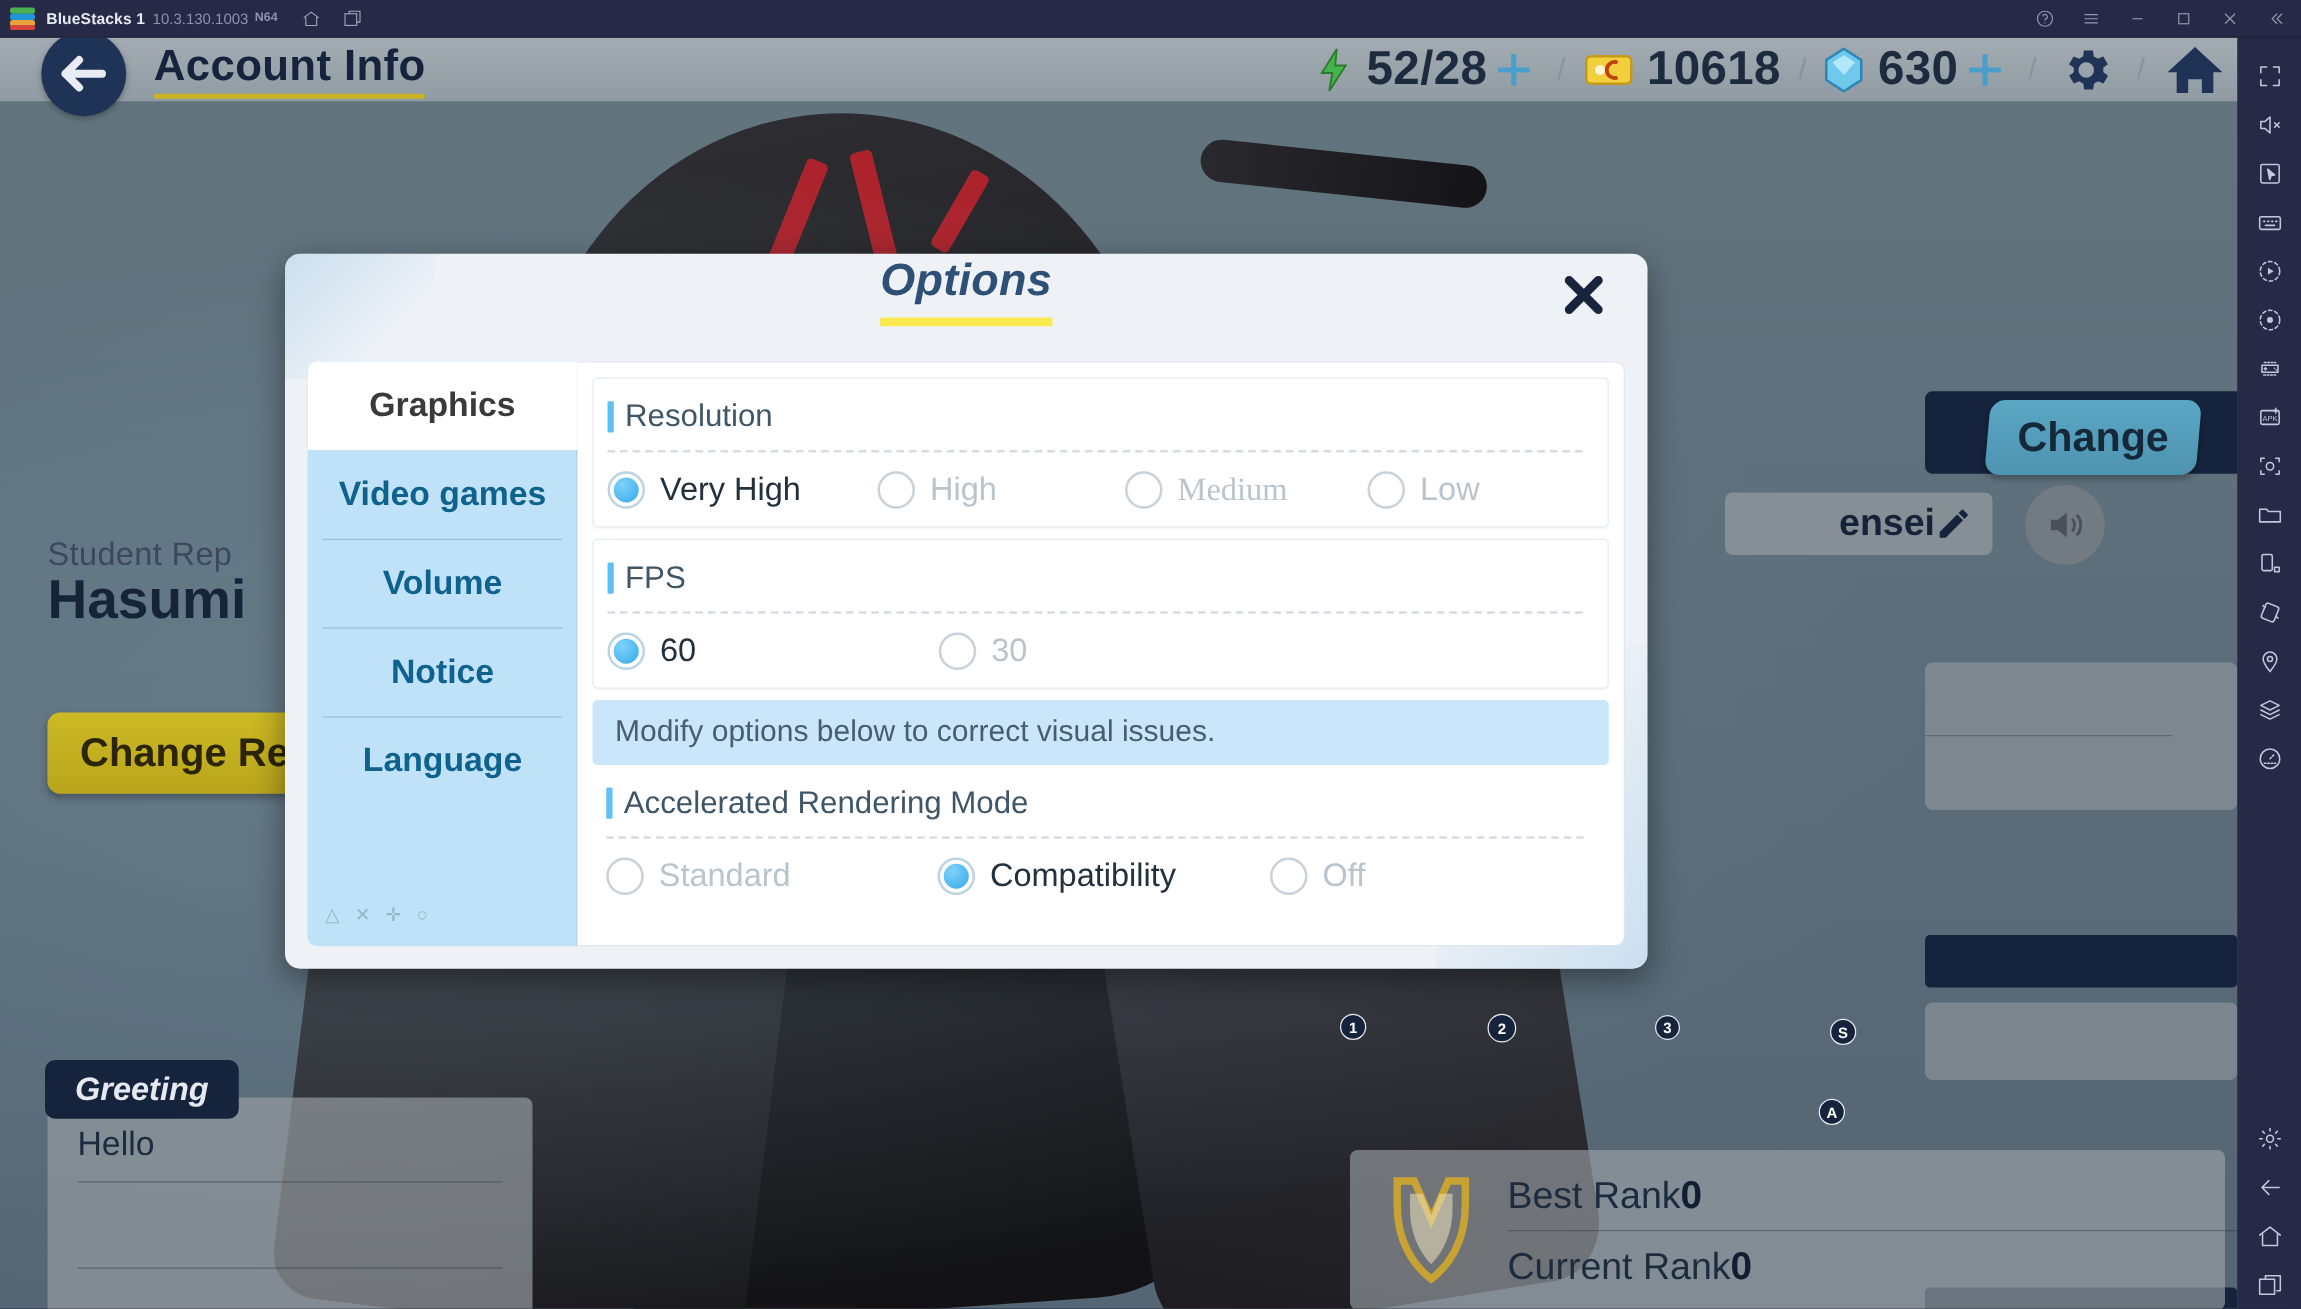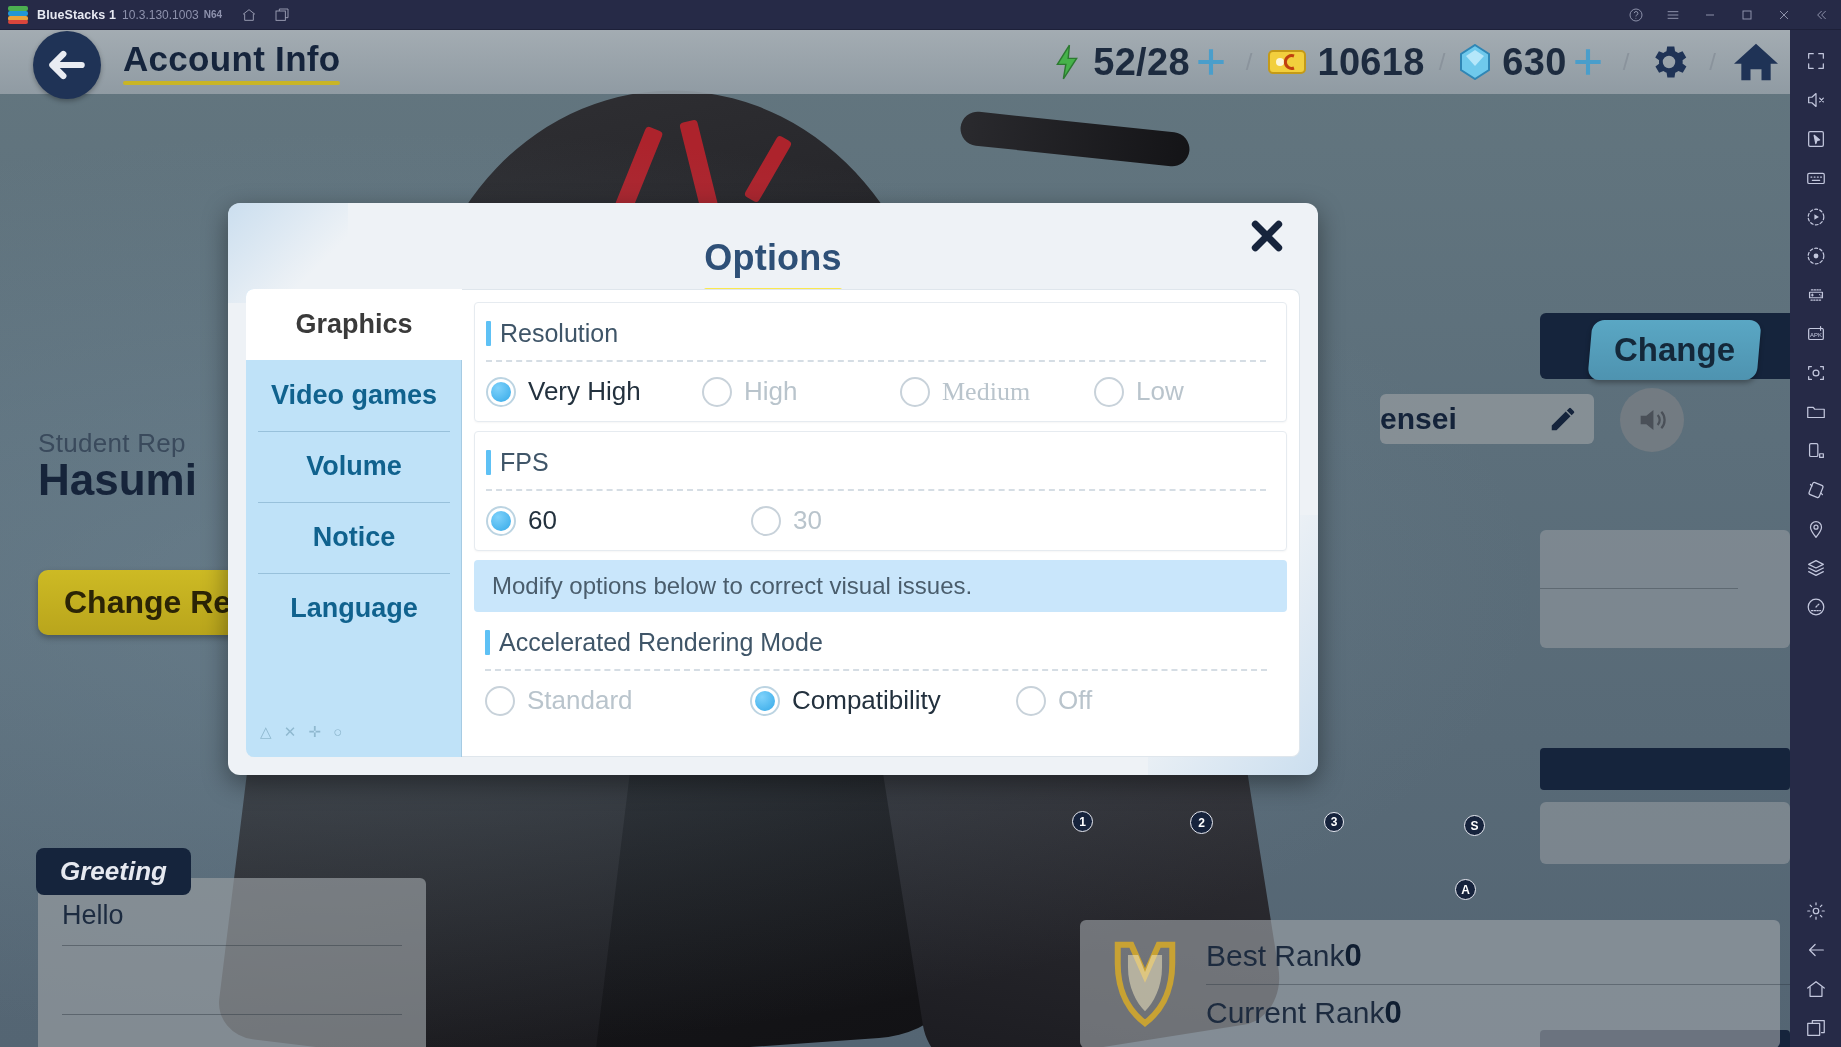--- a/index.html
+++ b/index.html
@@ -70,21 +70,21 @@
     position:absolute;left:960px;top:92px;width:230px;height:34px;
     background:linear-gradient(90deg,#2a2a2e,#141417);border-radius:18px;transform:rotate(6deg);
   }
   .art .glow{
     position:absolute;left:0;top:0;width:1790px;height:1017px;
     background:radial-gradient(ellipse at 22% 55%, rgba(120,145,160,.42), rgba(0,0,0,0) 58%);
   }
 
   
   .g-header{
-    position:absolute;left:0;top:0;width:1790px;height:64px;
+    position:absolute;left:0;top:0;width:1790px;height:51px;
     background:linear-gradient(180deg,rgba(168,176,182,.93),rgba(150,160,168,.88));
     display:flex;align-items:center;z-index:5;
   }
   .backbtn{
     width:68px;height:68px;border-radius:50%;background:#1f3356;
     display:flex;align-items:center;justify-content:center;
     margin-left:33px;margin-top:6px;box-shadow:0 2px 5px rgba(0,0,0,.3);
     flex:0 0 auto;
   }
   .backbtn svg{width:44px;height:44px;stroke:#e9ecf2;fill:none;stroke-width:3.4;stroke-linecap:round;stroke-linejoin:round;}
@@ -141,21 +141,21 @@
     position:absolute;left:1590px;top:290px;z-index:4;
     background:linear-gradient(180deg,#5aa7c4,#4e93b0);
     color:#14283a;font-size:33px;font-weight:bold;
     padding:11px 24px;border-radius:12px;transform:skewX(-5deg);
     box-shadow:0 3px 5px rgba(0,0,0,.3);
   }
   .change-btn span{display:inline-block;transform:skewX(5deg);}
   .sensei-field{
     position:absolute;left:1380px;top:364px;width:214px;height:50px;z-index:3;
     background:rgba(150,155,160,.72);border-radius:6px;
-    display:flex;align-items:center;justify-content:space-between;padding-right:16px;
+    display:flex;align-items:center;justify-content:flex-end;padding-right:16px;
   }
   .sensei-field .nm{font-size:30px;font-weight:bold;color:#14233a;}
   .sensei-field svg{width:30px;height:30px;fill:#15243c;}
   .speaker-btn{
     position:absolute;left:1620px;top:358px;width:64px;height:64px;border-radius:50%;
     background:rgba(120,126,132,.82);display:flex;align-items:center;justify-content:center;z-index:3;
   }
   .speaker-btn svg{width:38px;height:34px;fill:#4a5058;}
   .rpanel{
     position:absolute;background:rgba(150,155,160,.58);border-radius:6px;z-index:2;
@@ -197,21 +197,21 @@
   }
   .dlg-deco{
     position:absolute;left:0;top:0;width:120px;height:100px;
     background:linear-gradient(135deg,rgba(174,206,233,.55),rgba(174,206,233,0) 70%);
   }
   .dlg-deco2{
     position:absolute;right:0;bottom:0;width:170px;height:260px;
     background:linear-gradient(305deg,rgba(174,206,233,.55),rgba(174,206,233,0) 62%);
   }
   .dlg-head{
-    position:relative;height:76px;display:flex;align-items:flex-end;justify-content:center;
+    position:relative;height:76px;display:flex;align-items:flex-start;justify-content:center;font-style:italic;
   }
   .dlg-title{font-size:36px;font-weight:bold;color:#2e5077;letter-spacing:.2px;position:relative;}
   .dlg-title-ul{
     position:absolute;left:0;bottom:-16px;width:100%;height:7px;background:#fae84f;border-radius:2px;
   }
   .dlg-close{
     position:absolute;right:24px;top:6px;width:54px;height:54px;
     display:flex;align-items:center;justify-content:center;cursor:pointer;
   }
   .dlg-close svg{width:40px;height:40px;stroke:#16243c;stroke-width:4.2;stroke-linecap:round;}

